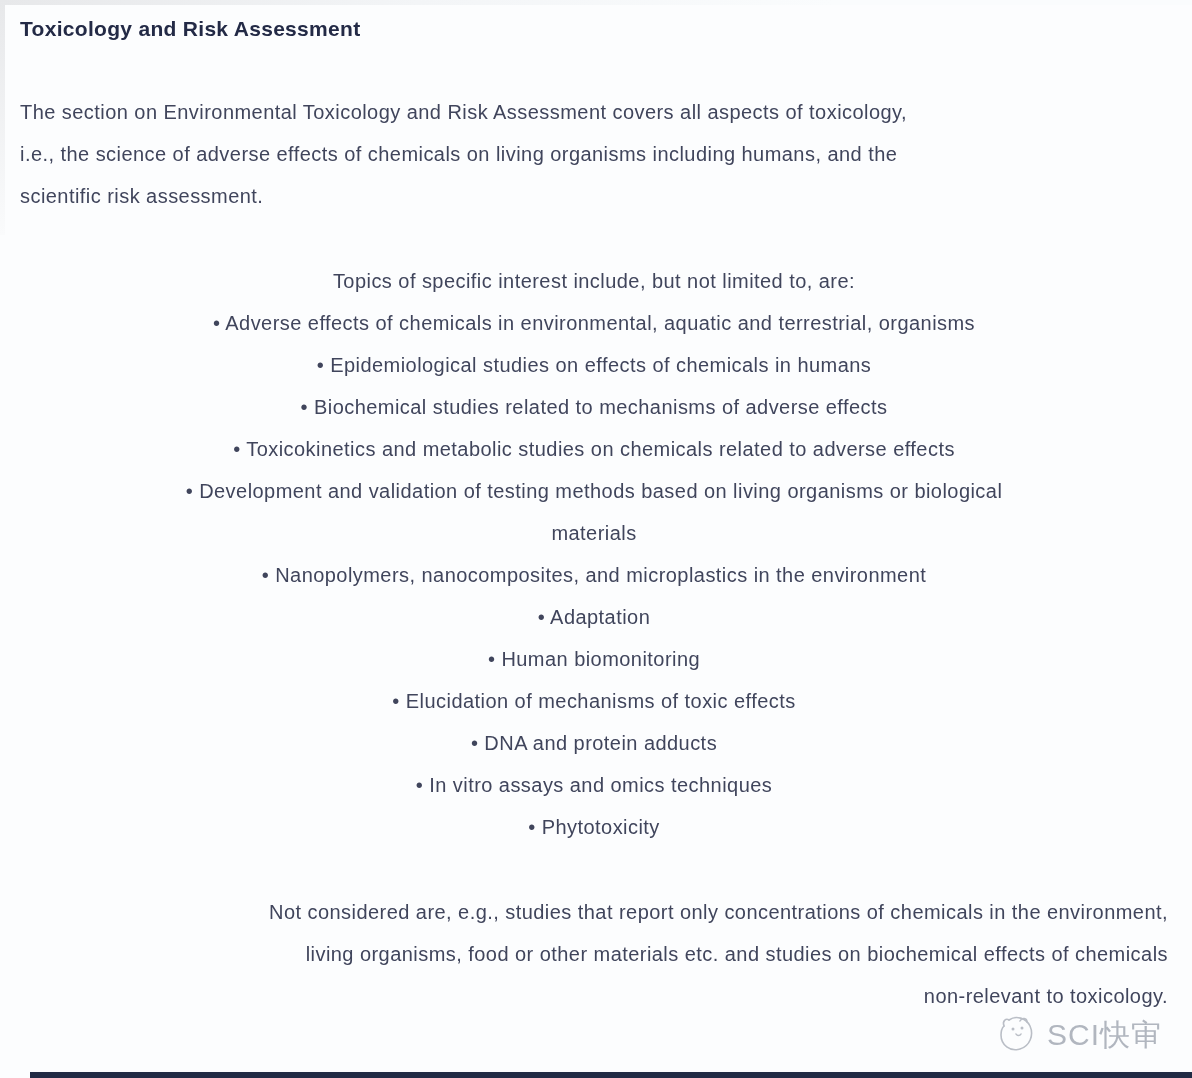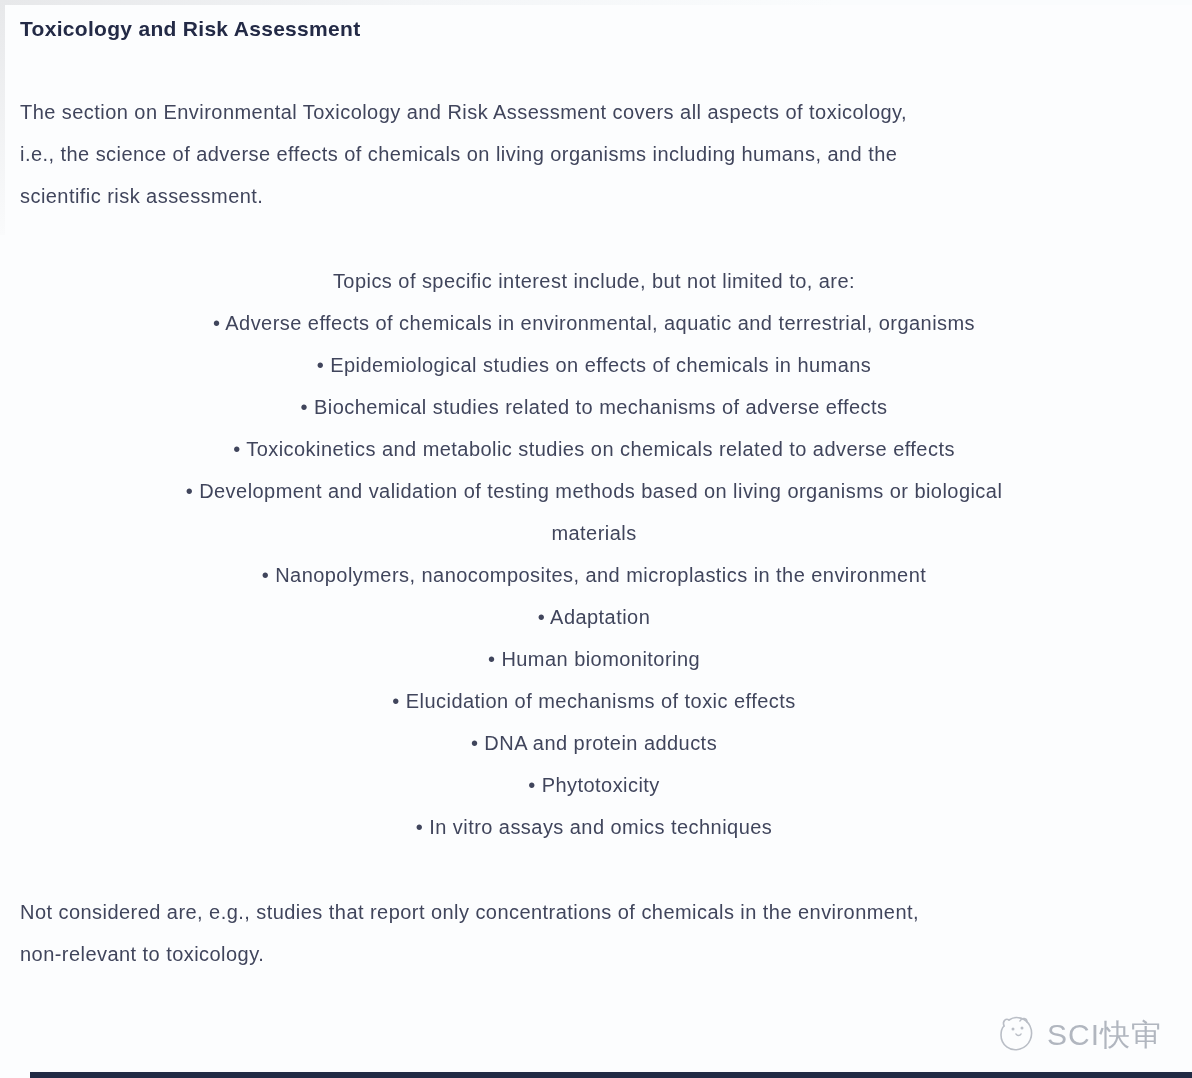--- a/index.html
+++ b/index.html
@@ -41,21 +41,21 @@
     font-size: 21px;
     font-weight: 700;
     line-height: 42px;
     letter-spacing: 0.3px;
     color: #232a46;
     white-space: nowrap;
   }
   .para { margin: 0; }
   .intro   { margin-top: 41px; }
   .topics  { margin-top: 43px; text-align: center; }
-  .closing { margin-top: 43px; }
+  .closing { margin-top: 43px; text-align: right; }
   .line {
     font-size: 20px;
     line-height: 42px;
     letter-spacing: 0.45px;
     color: #40455c;
     white-space: nowrap;
   }
   .watermark {
     position: absolute;
     right: 30px;
@@ -103,26 +103,27 @@
     <div class="line">• Epidemiological studies on effects of chemicals in humans</div>
     <div class="line">• Biochemical studies related to mechanisms of adverse effects</div>
     <div class="line">• Toxicokinetics and metabolic studies on chemicals related to adverse effects</div>
     <div class="line">• Development and validation of testing methods based on living organisms or biological</div>
     <div class="line">materials</div>
     <div class="line">• Nanopolymers, nanocomposites, and microplastics in the environment</div>
     <div class="line">• Adaptation</div>
     <div class="line">• Human biomonitoring</div>
     <div class="line">• Elucidation of mechanisms of toxic effects</div>
     <div class="line">• DNA and protein adducts</div>
+    <div class="line">• In vitro assays and omics techniques</div>
     <div class="line">• Phytotoxicity</div>
-    <div class="line">• In vitro assays and omics techniques</div>
   </div>
 
   <div class="para closing">
     <div class="line">Not considered are, e.g., studies that report only concentrations of chemicals in the environment,</div>
+    <div class="line">living organisms, food or other materials etc. and studies on biochemical effects of chemicals</div>
     <div class="line">non-relevant to toxicology.</div>
   </div>
 
   <div class="watermark">
     <svg class="wm-icon" width="42" height="42" viewBox="0 0 42 42" fill="none" xmlns="http://www.w3.org/2000/svg">
 
       <path d="M8 12 C6 7, 10 4, 13 6" stroke="#b3b8c1" stroke-width="1.6" fill="none" stroke-linecap="round"></path>
       <path d="M24 7 C26 3, 31 4, 31 8" stroke="#b3b8c1" stroke-width="1.6" fill="none" stroke-linecap="round"></path>
       <path d="M13 6 C20 1, 30 4, 34 12 C38 21, 34 32, 24 35 C14 38, 5 31, 5 21 C5 17, 6 14, 8 12" stroke="#b3b8c1" stroke-width="1.6" fill="none" stroke-linecap="round"></path>
       <circle cx="17" cy="15" r="1.5" fill="#b3b8c1"></circle>

